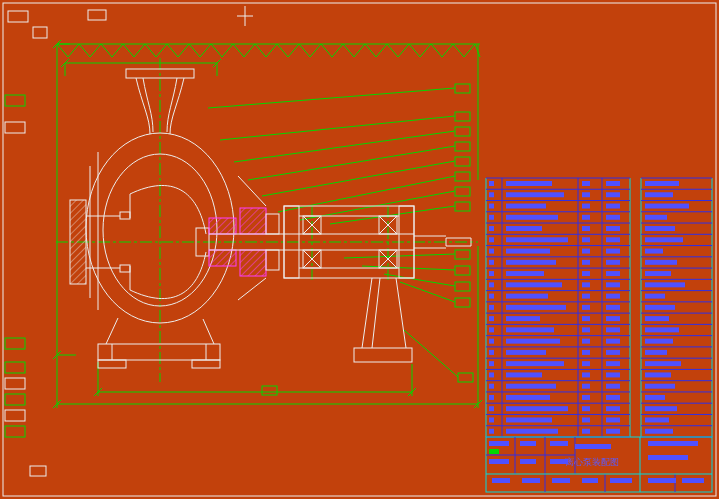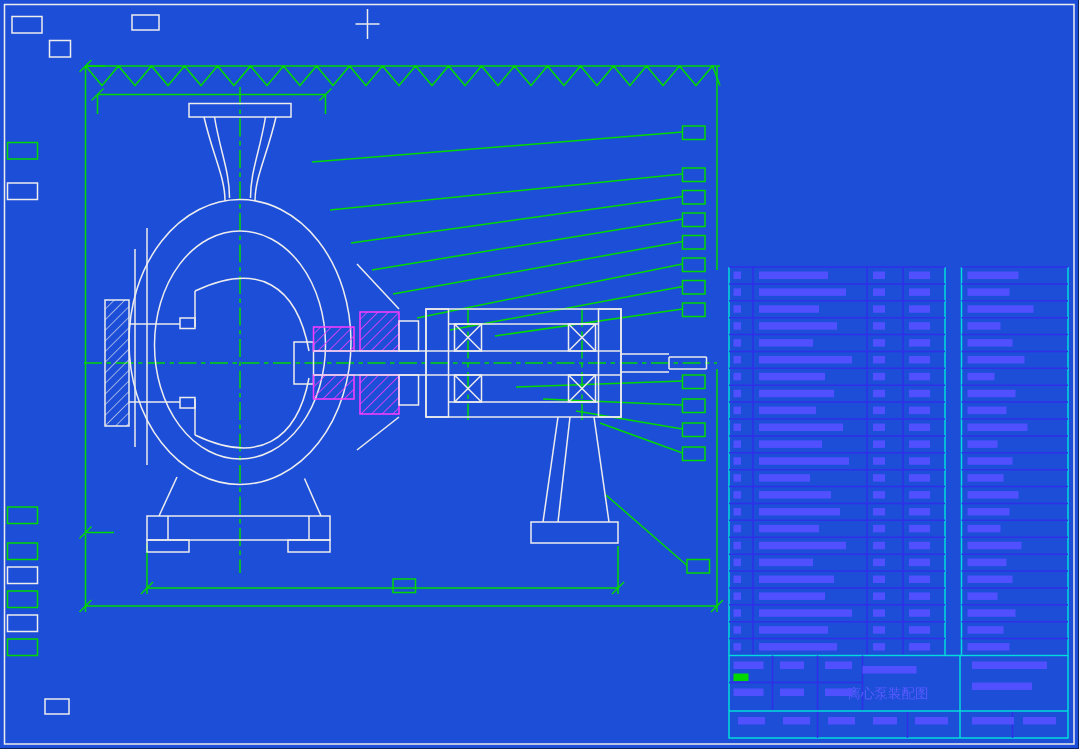--- a/index.html
+++ b/index.html
@@ -1,17 +1,17 @@
 <!DOCTYPE html>
 <html><head>
 <meta charset="utf-8">
 <style>
   html,body{margin:0;padding:0;background:#000;width:719px;height:499px;overflow:hidden;
     font-family:"DejaVu Sans",sans-serif;}
-  #stage{position:relative;width:719px;height:499px;background:#1d4ed8;}
+  #stage{position:relative;width:719px;height:499px;background:#c2410c;}
   svg{display:block;}
   .w{stroke:#ededed;fill:none;stroke-width:1;}
   .gcl{stroke:#00d800;fill:none;stroke-width:1;stroke-dasharray:12 3 3 3;}
   .mh{fill:url(#hm);stroke:#ff3dff;stroke-width:1;}
   .wh{fill:url(#hw);stroke:#ededed;stroke-width:1;}
   .cy{stroke:#00dcdc;fill:none;stroke-width:1;}
   .tb{stroke:#2f2fe8;fill:none;stroke-width:1;}
   text.title{fill:#5a5aff;font-size:9px;font-family:"DejaVu Sans",sans-serif;}
 </style>
 </head>

